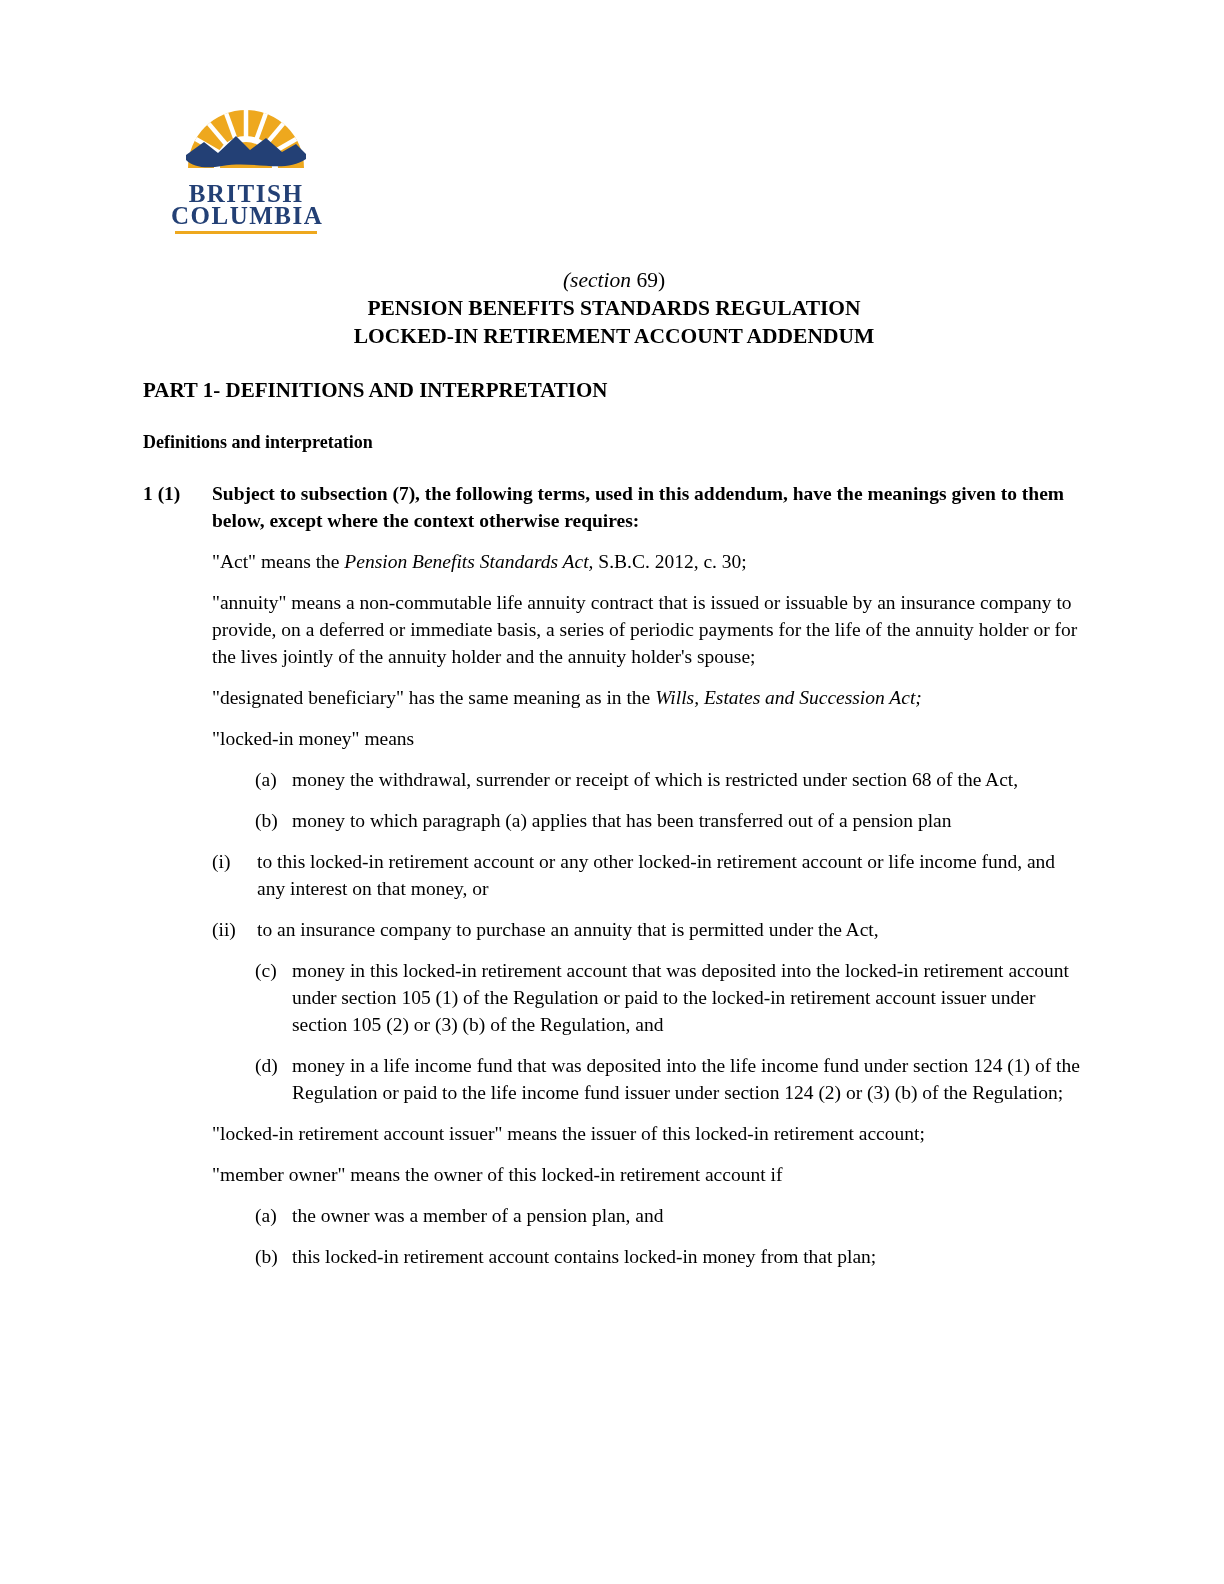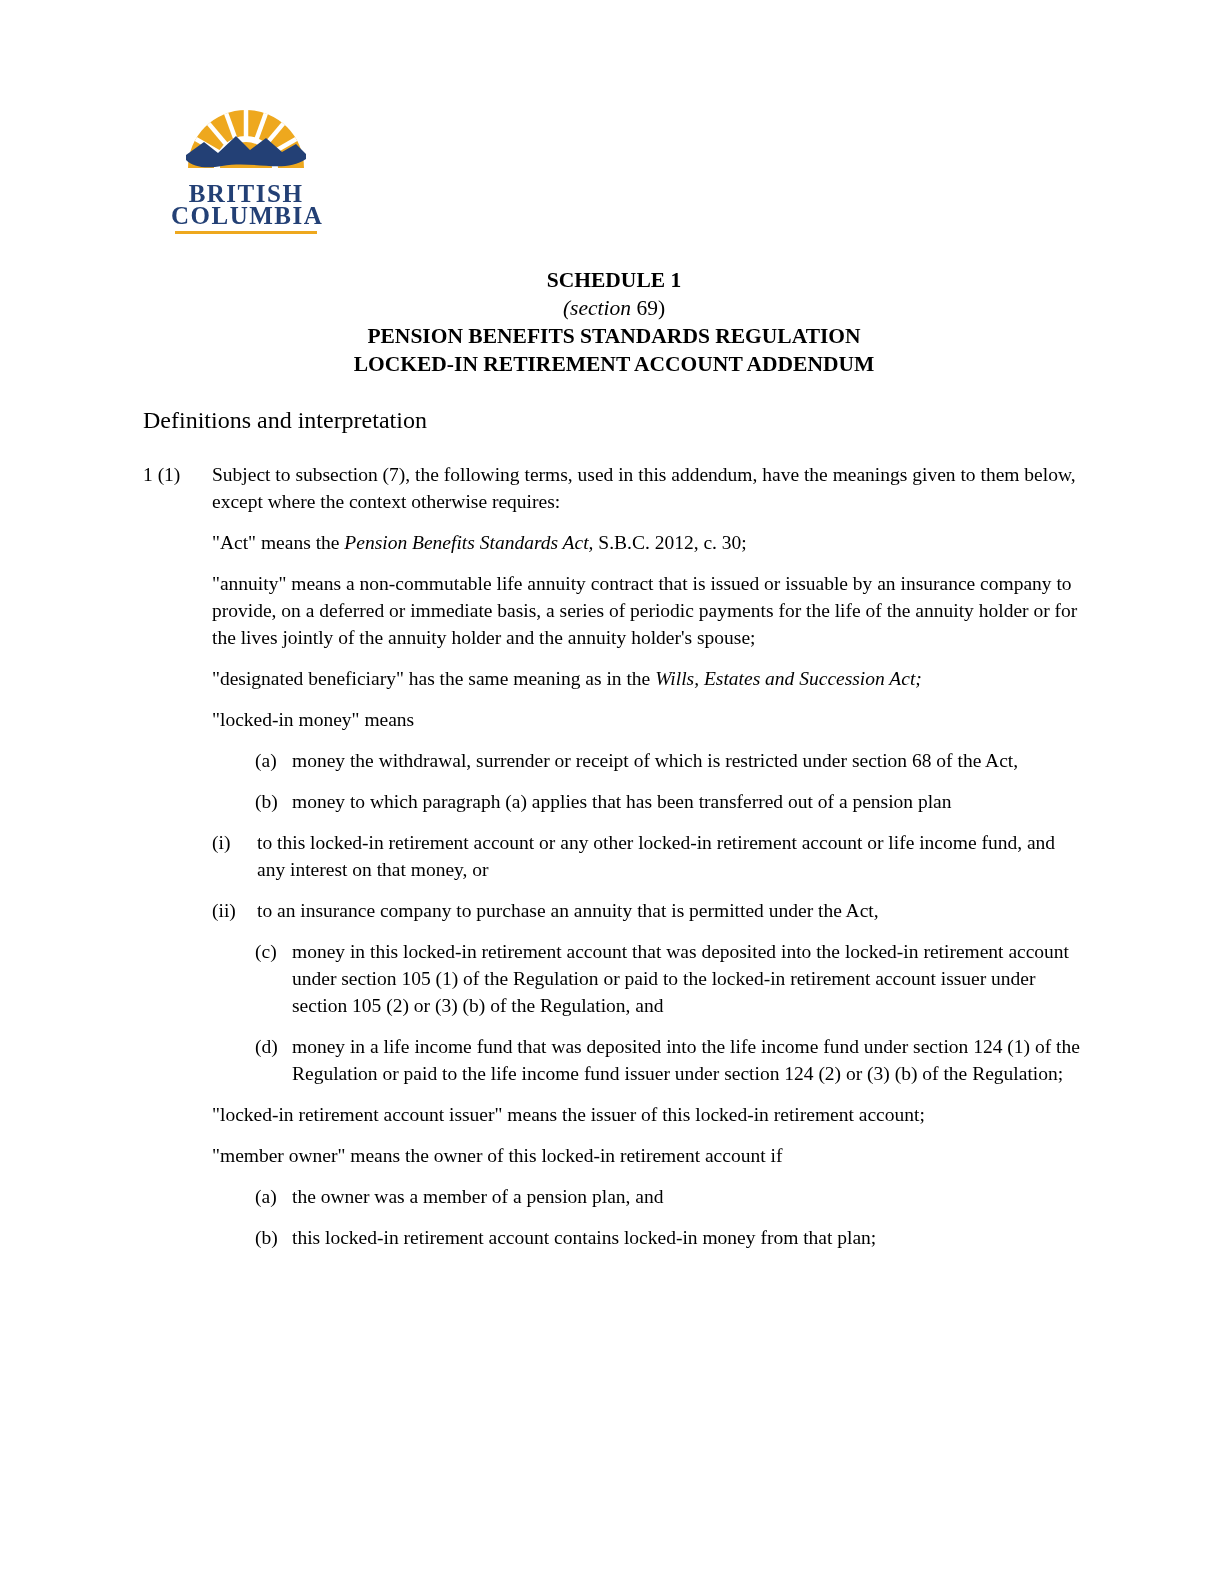--- a/index.html
+++ b/index.html
@@ -33,25 +33,25 @@
   }
   .logo-rule { height: 3px; width: 142px; margin: 4px auto 0 auto; background: var(--logo-gold); }
 
   
   .title-block { margin-top: 32px; text-align: center; font-size: 21.5px; line-height: 28px; }
   .title-line-bold { font-weight: bold; }
   .it { font-style: italic; }
 
   
   .part-heading { margin: 28px 0 0 0; font-size: 21px; font-weight: bold; }
-  .sub-heading  { margin: 29px 0 0 0; font-size: 24px; font-weight: normal; }
+  .sub-heading  { margin: 29px 0 0 0; font-size: 18px; font-weight: bold; }
 
   
   .body-text { margin-top: 27px; font-size: 19.5px; line-height: 27px; }
-  .num-para { position: relative; padding-left: 69px; margin-bottom: 14px; }
+  .num-para { position: relative; padding-left: 69px; margin-bottom: 14px; font-weight: bold; }
   .num-para .num { position: absolute; left: 0; top: 0; }
   .def { margin-left: 69px; margin-bottom: 14px; }
   .li1 { margin-left: 112px; padding-left: 37px; text-indent: -37px; margin-bottom: 14px; }
   .li1 .marker { display: inline-block; width: 37px; text-indent: 0; }
   .li2 { margin-left: 69px; padding-left: 45px; text-indent: -45px; margin-bottom: 14px; }
   .li2 .marker { display: inline-block; width: 45px; text-indent: 0; }
 </style>
 </head>
 <body>
 
@@ -81,26 +81,26 @@
       <path d="M6,57 L24,44 L38,55 L56,38 L70,52 L86,40 L102,54 L116,46 L126,56 L126,61 C104,76 74,62 42,68 C26,71 13,69 6,62 Z" fill="var(--logo-navy)"></path>
     </svg>
     <div class="logo-text">
       <div>BRITISH</div>
       <div>COLUMBIA</div>
     </div>
     <div class="logo-rule"></div>
   </div>
 
   <div class="title-block">
-    <div class="title-line-bold">SCHEDULE 1</div>
     <div><span class="it">(section</span><span> 69)</span></div>
     <div class="title-line-bold">PENSION BENEFITS STANDARDS REGULATION</div>
     <div class="title-line-bold">LOCKED-IN RETIREMENT ACCOUNT ADDENDUM</div>
   </div>
 
+  <div class="part-heading">PART 1- DEFINITIONS AND INTERPRETATION</div>
 
   <div class="sub-heading">Definitions and interpretation</div>
 
   <div class="body-text">
 
     <div class="num-para">
       <span class="num">1 (1)</span>
       <span>Subject to subsection (7), the following terms, used in this addendum, have the meanings given to them below, except where the context otherwise requires:</span>
     </div>
 

